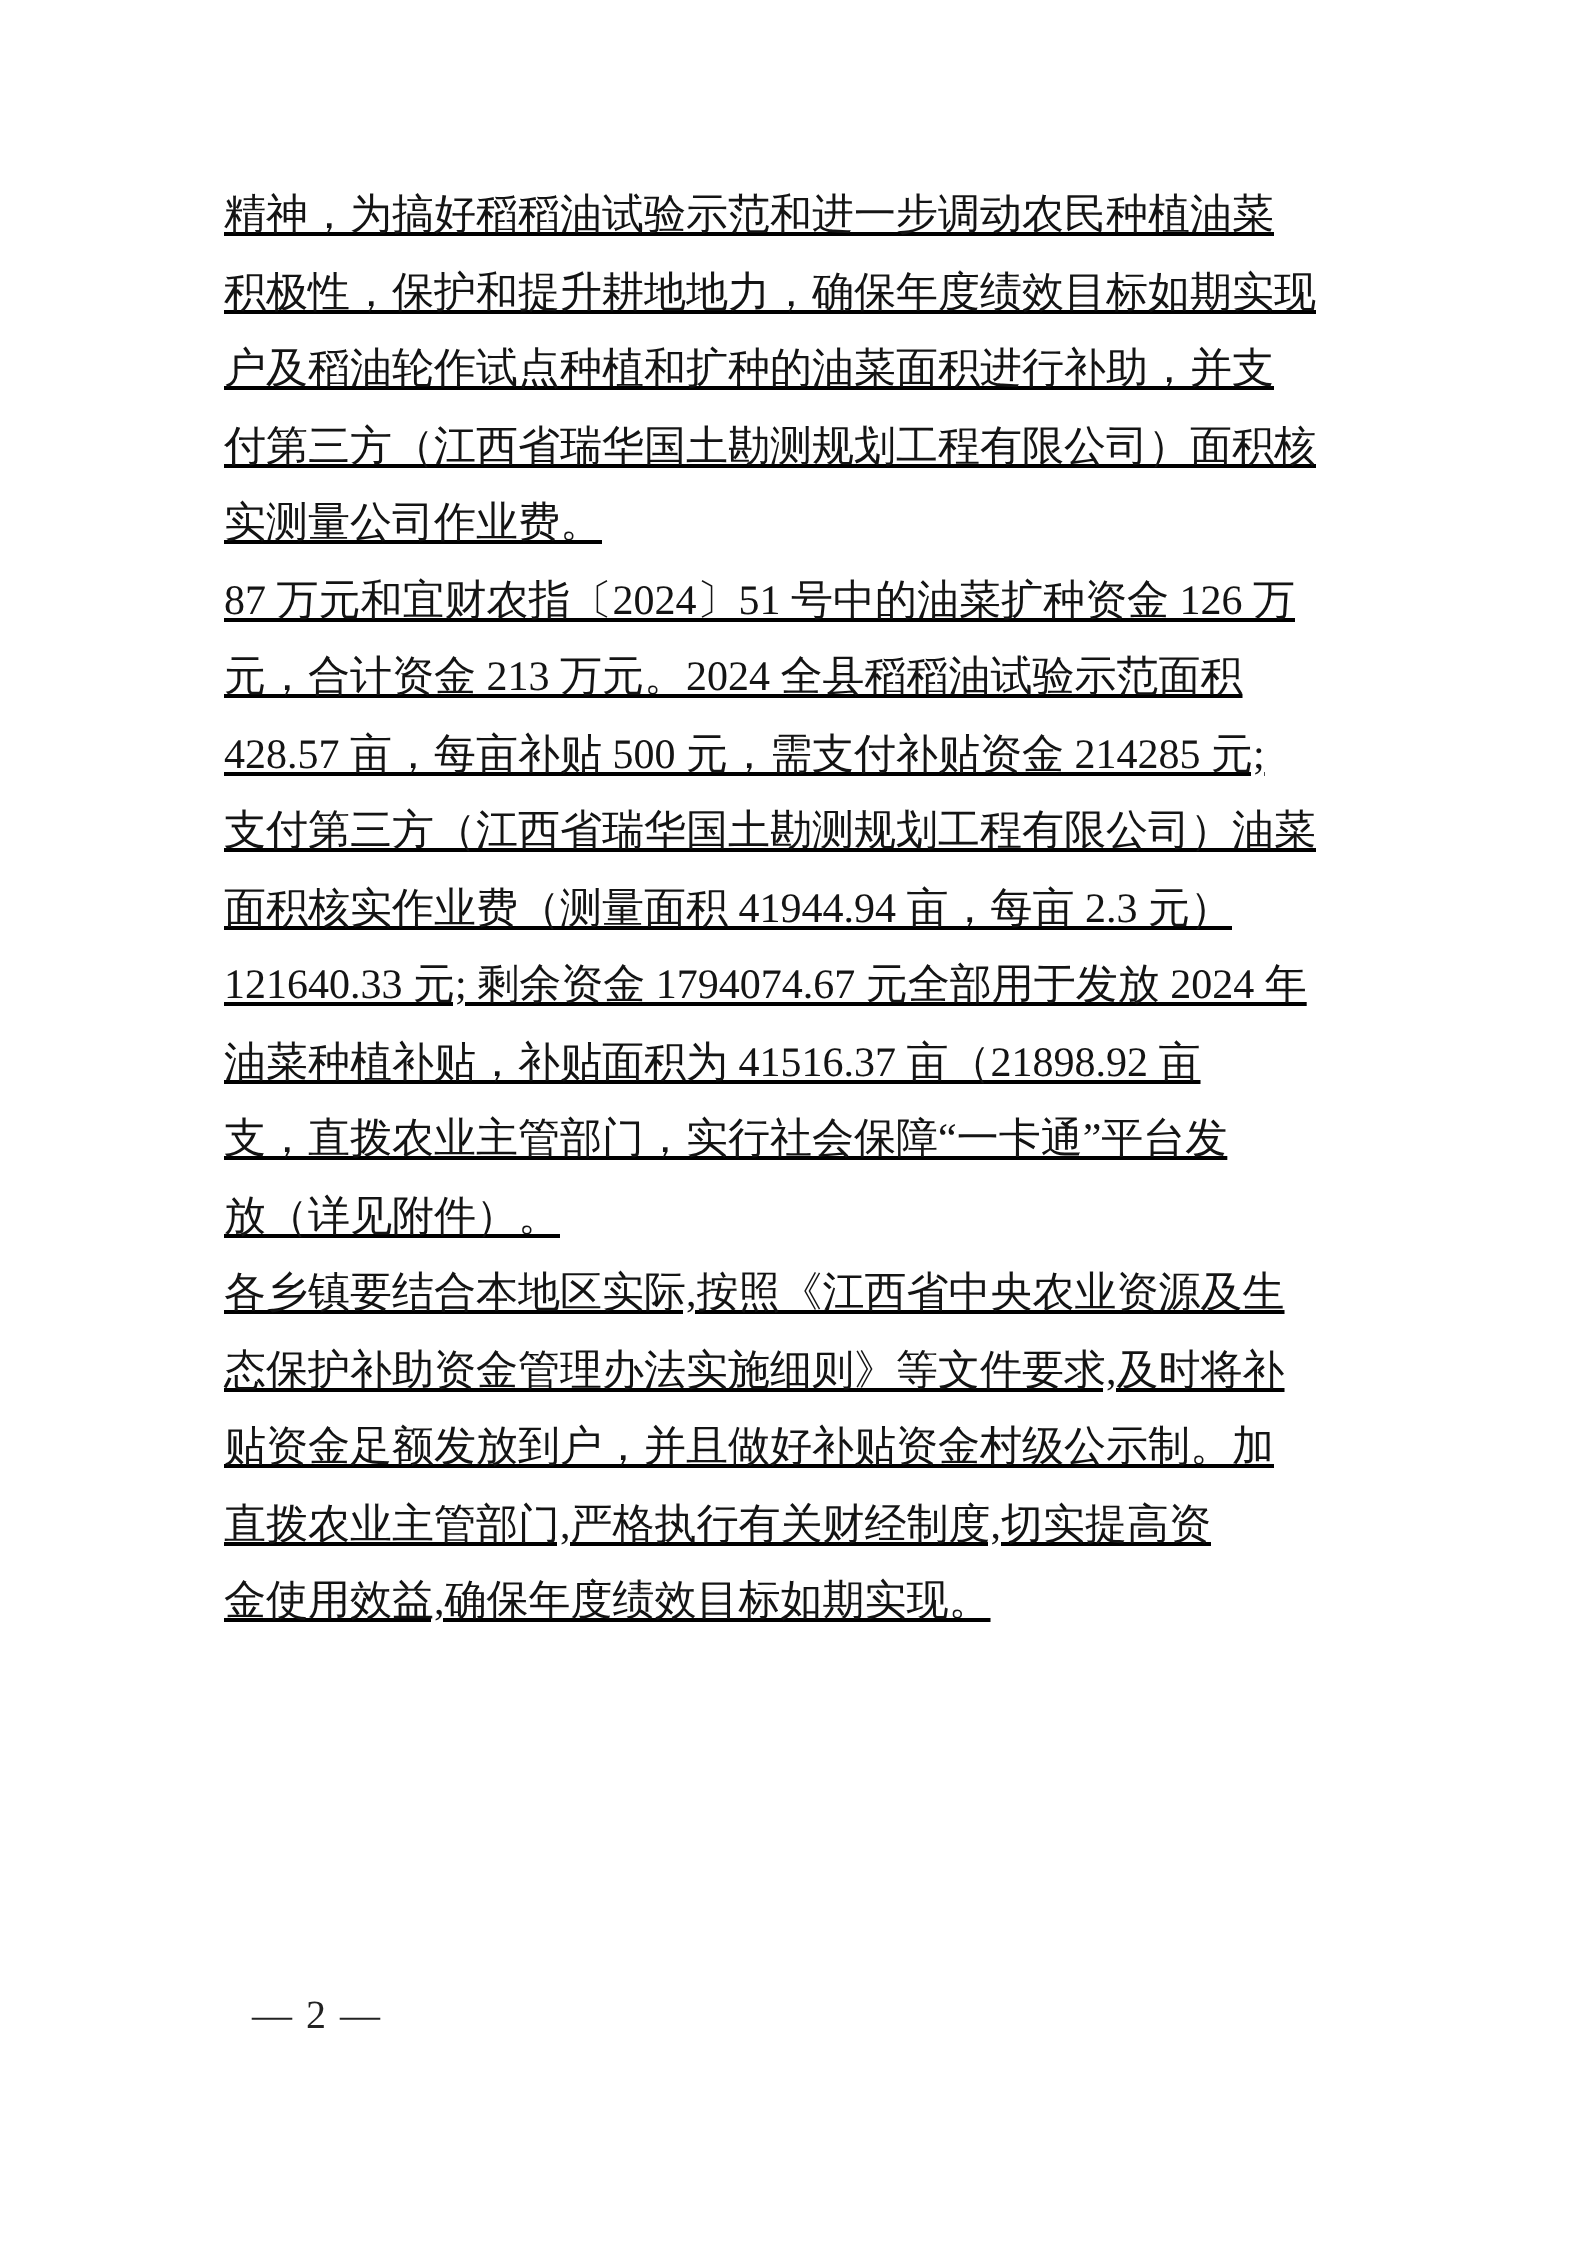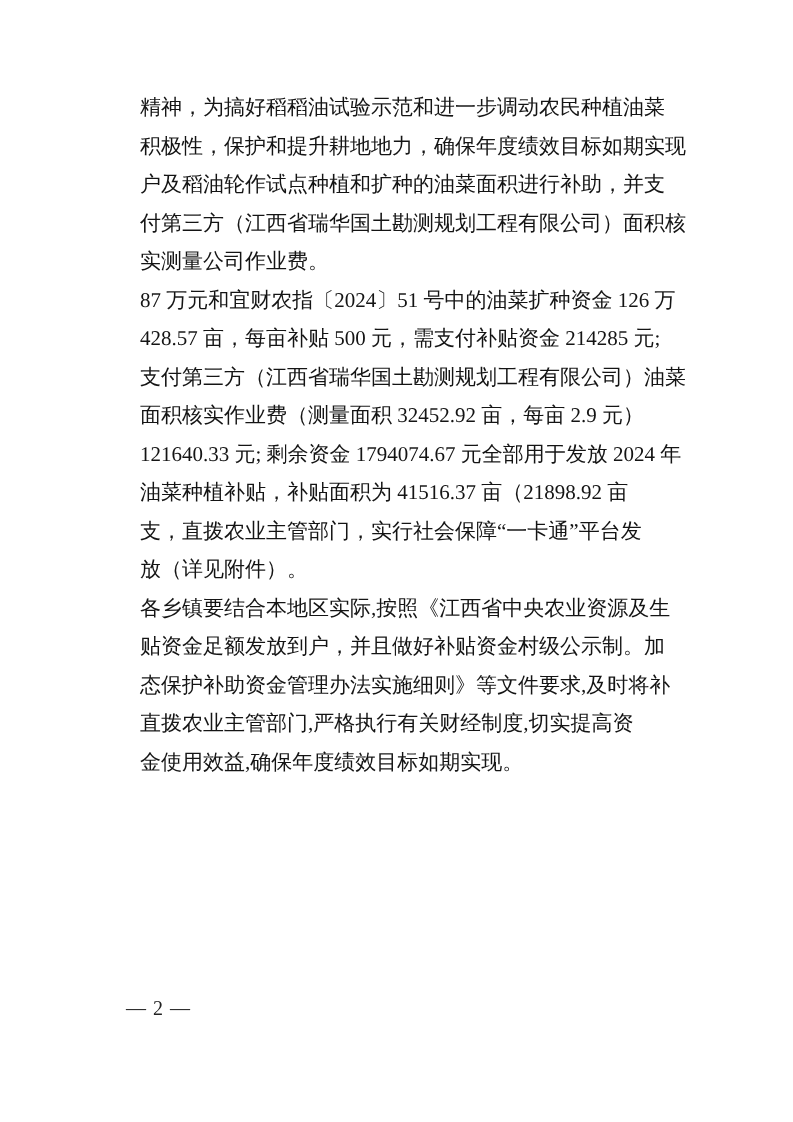--- a/index.html
+++ b/index.html
@@ -10,23 +10,24 @@
     position: relative;
     width: 793px;
     height: 1122px;
     background: #ffffff;
     overflow: hidden;
     margin: 0 auto;
   }
 
   .text-block {
     position: absolute;
-    left: 140px;
+    left: 112px;
     top: 88px;
     width: 560px;
+    text-decoration: underline;
   }
 
   .paragraph { margin: 0; }
 
   .line {
     font-size: 21px;
     line-height: 38.5px;
     height: 38.5px;
     color: #141414;
     white-space: nowrap;
@@ -57,33 +58,34 @@
     <div class="paragraph">
       <div class="line">精神，为搞好稻稻油试验示范和进一步调动农民种植油菜</div>
       <div class="line">积极性，保护和提升耕地地力，确保年度绩效目标如期实现</div>
       <div class="line">户及稻油轮作试点种植和扩种的油菜面积进行补助，并支</div>
       <div class="line">付第三方（江西省瑞华国土勘测规划工程有限公司）面积核</div>
       <div class="line">实测量公司作业费。</div>
     </div>
 
     <div class="paragraph">
       <div class="line">87 万元和宜财农指〔2024〕51 号中的油菜扩种资金 126 万</div>
+      <div class="line">元，合计资金 213 万元。2024 全县稻稻油试验示范面积</div>
       <div class="line">428.57 亩，每亩补贴 500 元，需支付补贴资金 214285 元;</div>
       <div class="line">支付第三方（江西省瑞华国土勘测规划工程有限公司）油菜</div>
-      <div class="line">面积核实作业费（测量面积 32452.92 亩，每亩 2.9 元）</div>
+      <div class="line">面积核实作业费（测量面积 41944.94 亩，每亩 2.3 元）</div>
       <div class="line">121640.33 元; 剩余资金 1794074.67 元全部用于发放 2024 年</div>
       <div class="line">油菜种植补贴，补贴面积为 41516.37 亩（21898.92 亩</div>
       <div class="line">支，直拨农业主管部门，实行社会保障“一卡通”平台发</div>
       <div class="line">放（详见附件）。</div>
     </div>
 
     <div class="paragraph">
       <div class="line">各乡镇要结合本地区实际,按照《江西省中央农业资源及生</div>
+      <div class="line">态保护补助资金管理办法实施细则》等文件要求,及时将补</div>
       <div class="line">贴资金足额发放到户，并且做好补贴资金村级公示制。加</div>
-      <div class="line">态保护补助资金管理办法实施细则》等文件要求,及时将补</div>
       <div class="line">直拨农业主管部门,严格执行有关财经制度,切实提高资</div>
       <div class="line">金使用效益,确保年度绩效目标如期实现。</div>
     </div>
 
   </div>
 
   <div class="footer">
     <span>— 2 —</span>
   </div>
 

